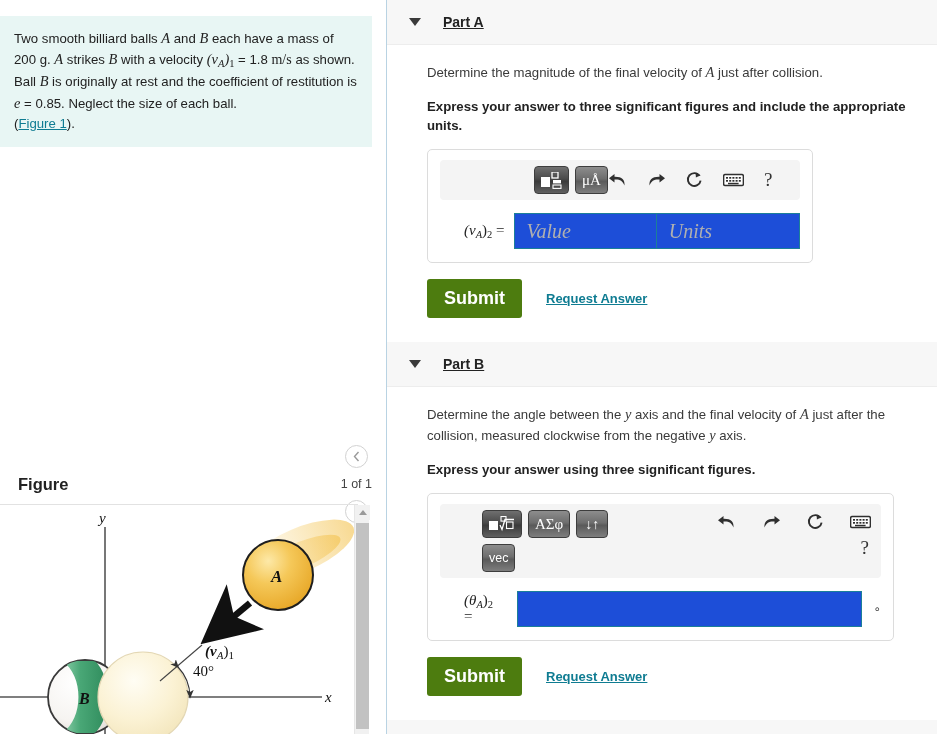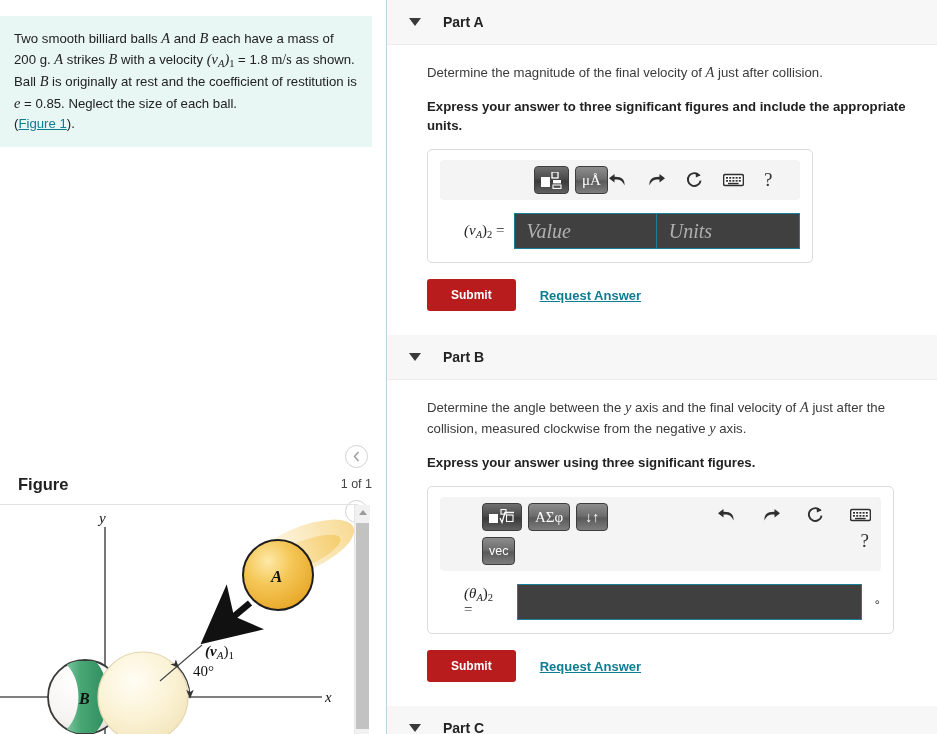--- a/index.html
+++ b/index.html
@@ -196,20 +196,21 @@
     width: 0; height: 0;
     border-left: 6px solid transparent;
     border-right: 6px solid transparent;
     border-top: 8px solid #3a3a3a;
     margin-right: 22px;
   }
   .part-title {
     font-size: 14px;
     font-weight: bold;
     color: #222;
+    text-decoration: underline;
   }
   .part-body {
     padding: 17px 18px 0 40px;
     box-sizing: border-box;
   }
   .prompt {
     font-size: 13.2px;
     color: #3a3a3a;
     line-height: 1.45;
     margin: 0 0 14px 0;
@@ -324,21 +325,21 @@
     white-space: normal;
     width: 48px;
   }
   .field {
     border: 1px solid #1b7f99;
     height: 36px;
     box-sizing: border-box;
     display: flex;
     align-items: center;
     padding-left: 12px;
-    background: #404040;
+    background: #1d4ed8;
     cursor: text;
   }
   .field .ph {
     font-family: "Liberation Serif", serif;
     font-style: italic;
     font-size: 20px;
     color: #b0b0b0;
   }
   .field.value-a { width: 148px; }
   .field.units-a { width: 148px; border-left: none; }
@@ -349,28 +350,28 @@
     color: #444;
     margin-left: 11px;
   }
 
   .submit-row {
     display: flex;
     align-items: center;
     margin-top: 16px;
   }
   .submit-btn {
-    background: #b91c1c;
+    background: #4d7c0f;
     color: #fff;
     border: none;
     border-radius: 3px;
     font-family: "Liberation Sans", sans-serif;
-    font-size: 12px;
+    font-size: 18px;
     font-weight: bold;
-    padding: 9px 24px;
+    padding: 9px 17px;
     cursor: pointer;
   }
   .request-link {
     color: #0f7c92;
     text-decoration: underline;
     font-size: 13px;
     font-weight: bold;
     margin-left: 24px;
     cursor: pointer;
   }

